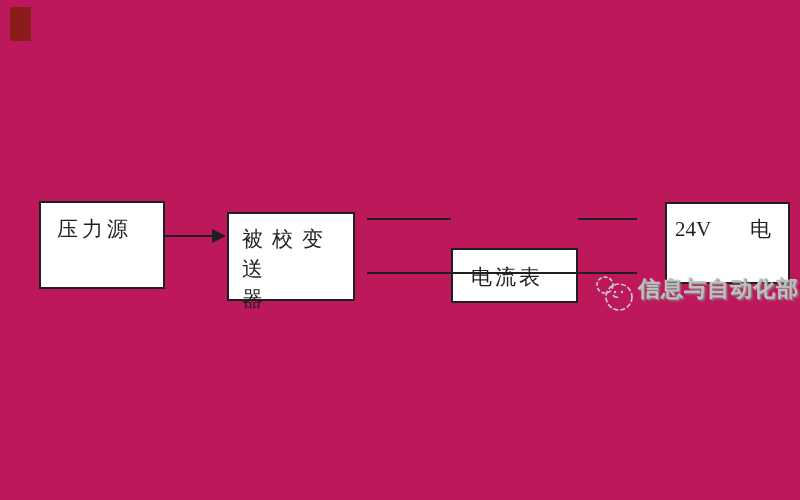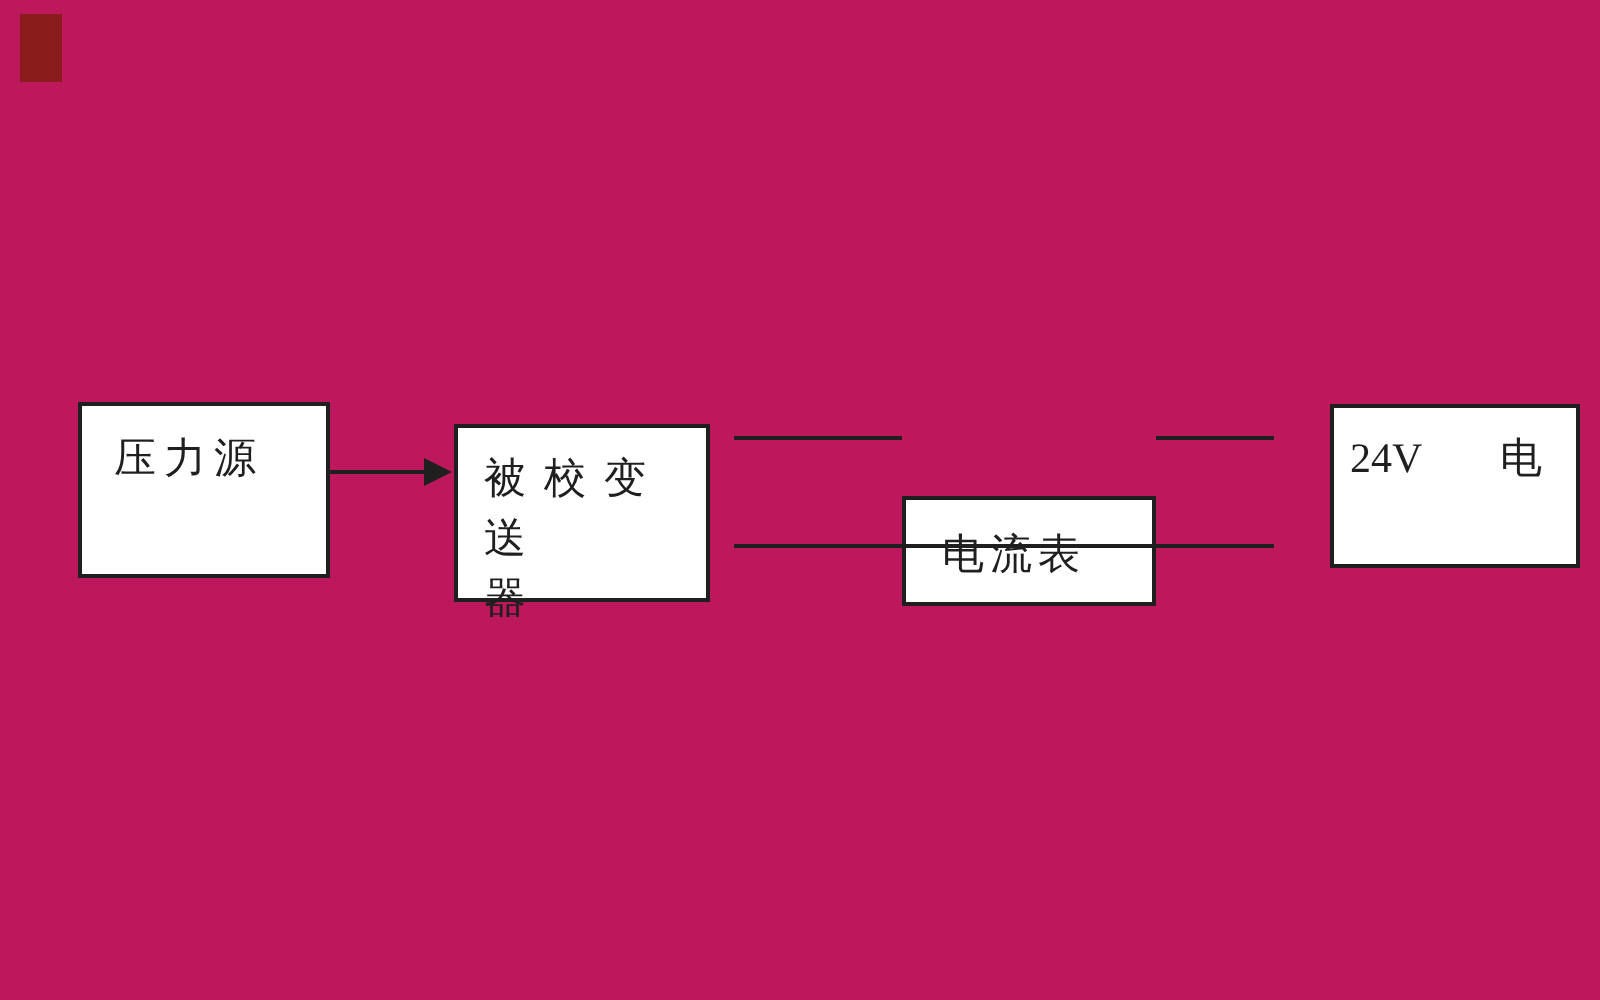--- a/index.html
+++ b/index.html
@@ -100,14 +100,26 @@
   <div class="wire wire-b"></div>
   <div class="wire wire-c"></div>
 
   <div class="box box-power">
     <div class="l1">
       <span>24V</span>
       <span>电</span>
     </div>
   </div>
 
+  <div class="watermark">
+    <svg class="watermark-logo" width="44" height="36" viewBox="0 0 44 36">
+      <g fill="none" stroke="#cfcfcf" stroke-width="1.6">
+        <circle cx="11" cy="9" r="8" stroke-dasharray="4 2"></circle>
+        <circle cx="25" cy="21" r="13" stroke-dasharray="5 2"></circle>
+        <path d="M19 19 q2 3 5 2"></path>
+        <circle cx="21" cy="16" r="1.2" fill="#cfcfcf" stroke="none"></circle>
+        <circle cx="28" cy="16" r="1.2" fill="#cfcfcf" stroke="none"></circle>
+      </g>
+    </svg>
+    <span class="watermark-text">信息与自动化部</span>
+  </div>
 
 </div>
 
 </body></html>

